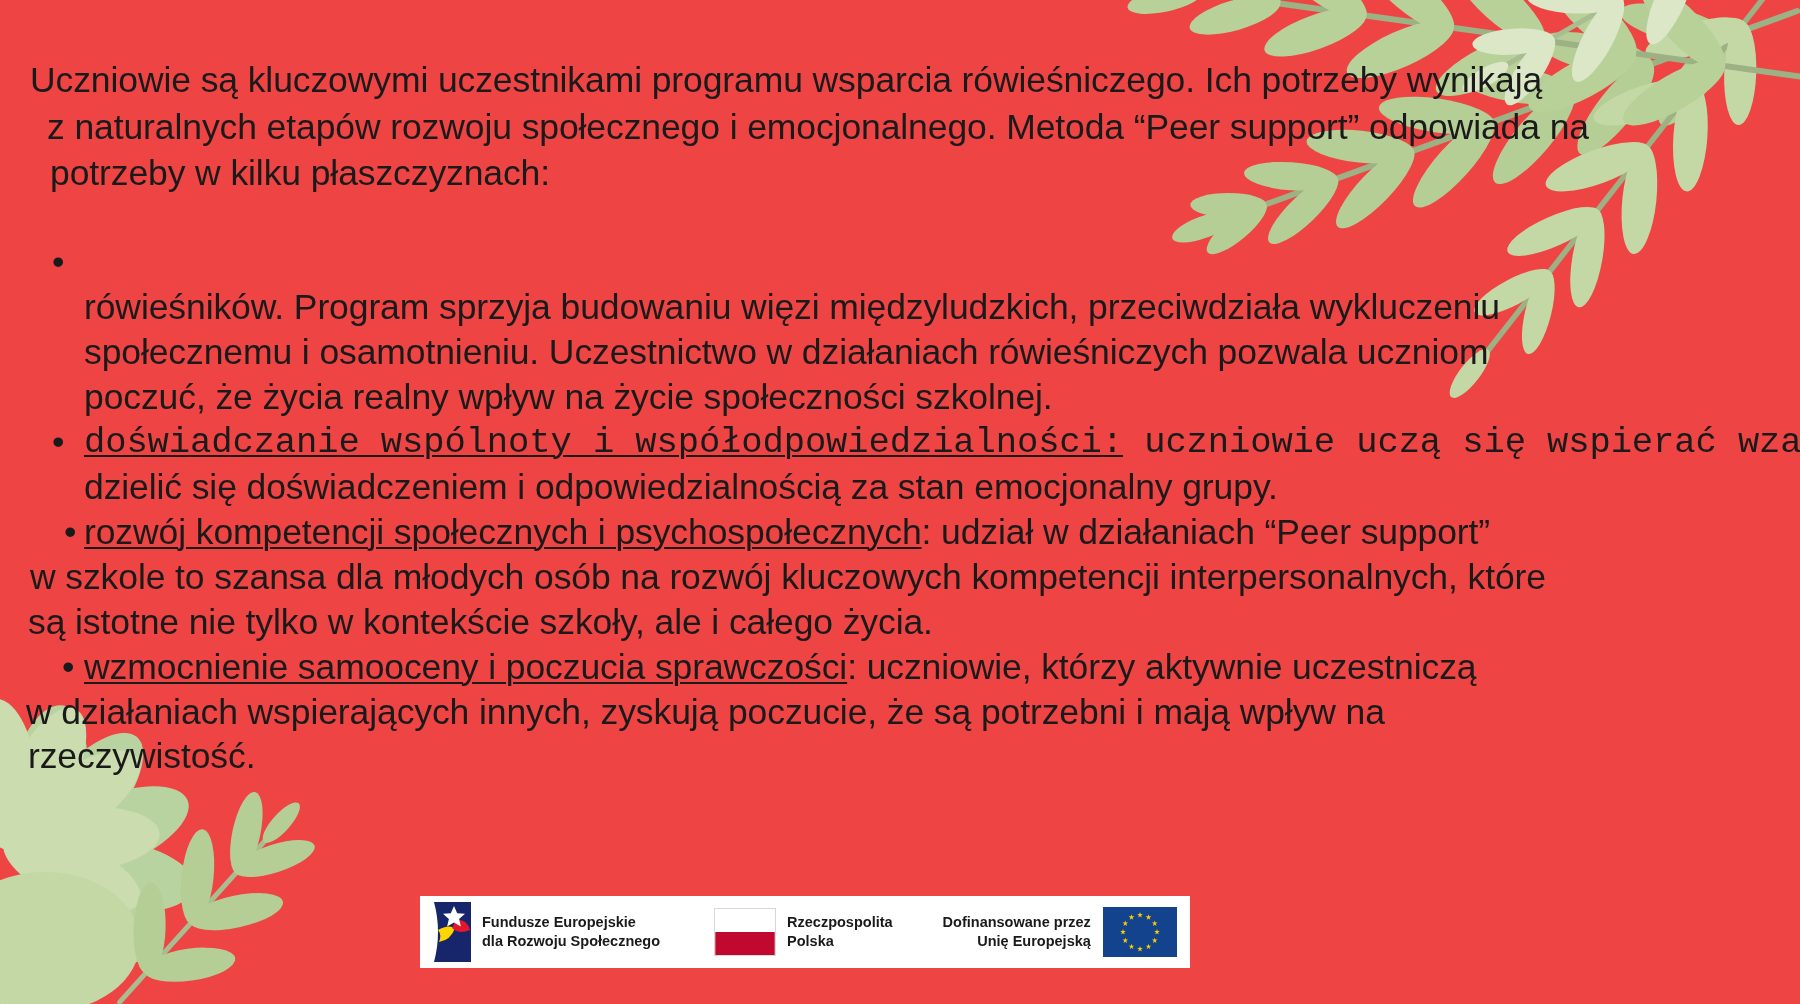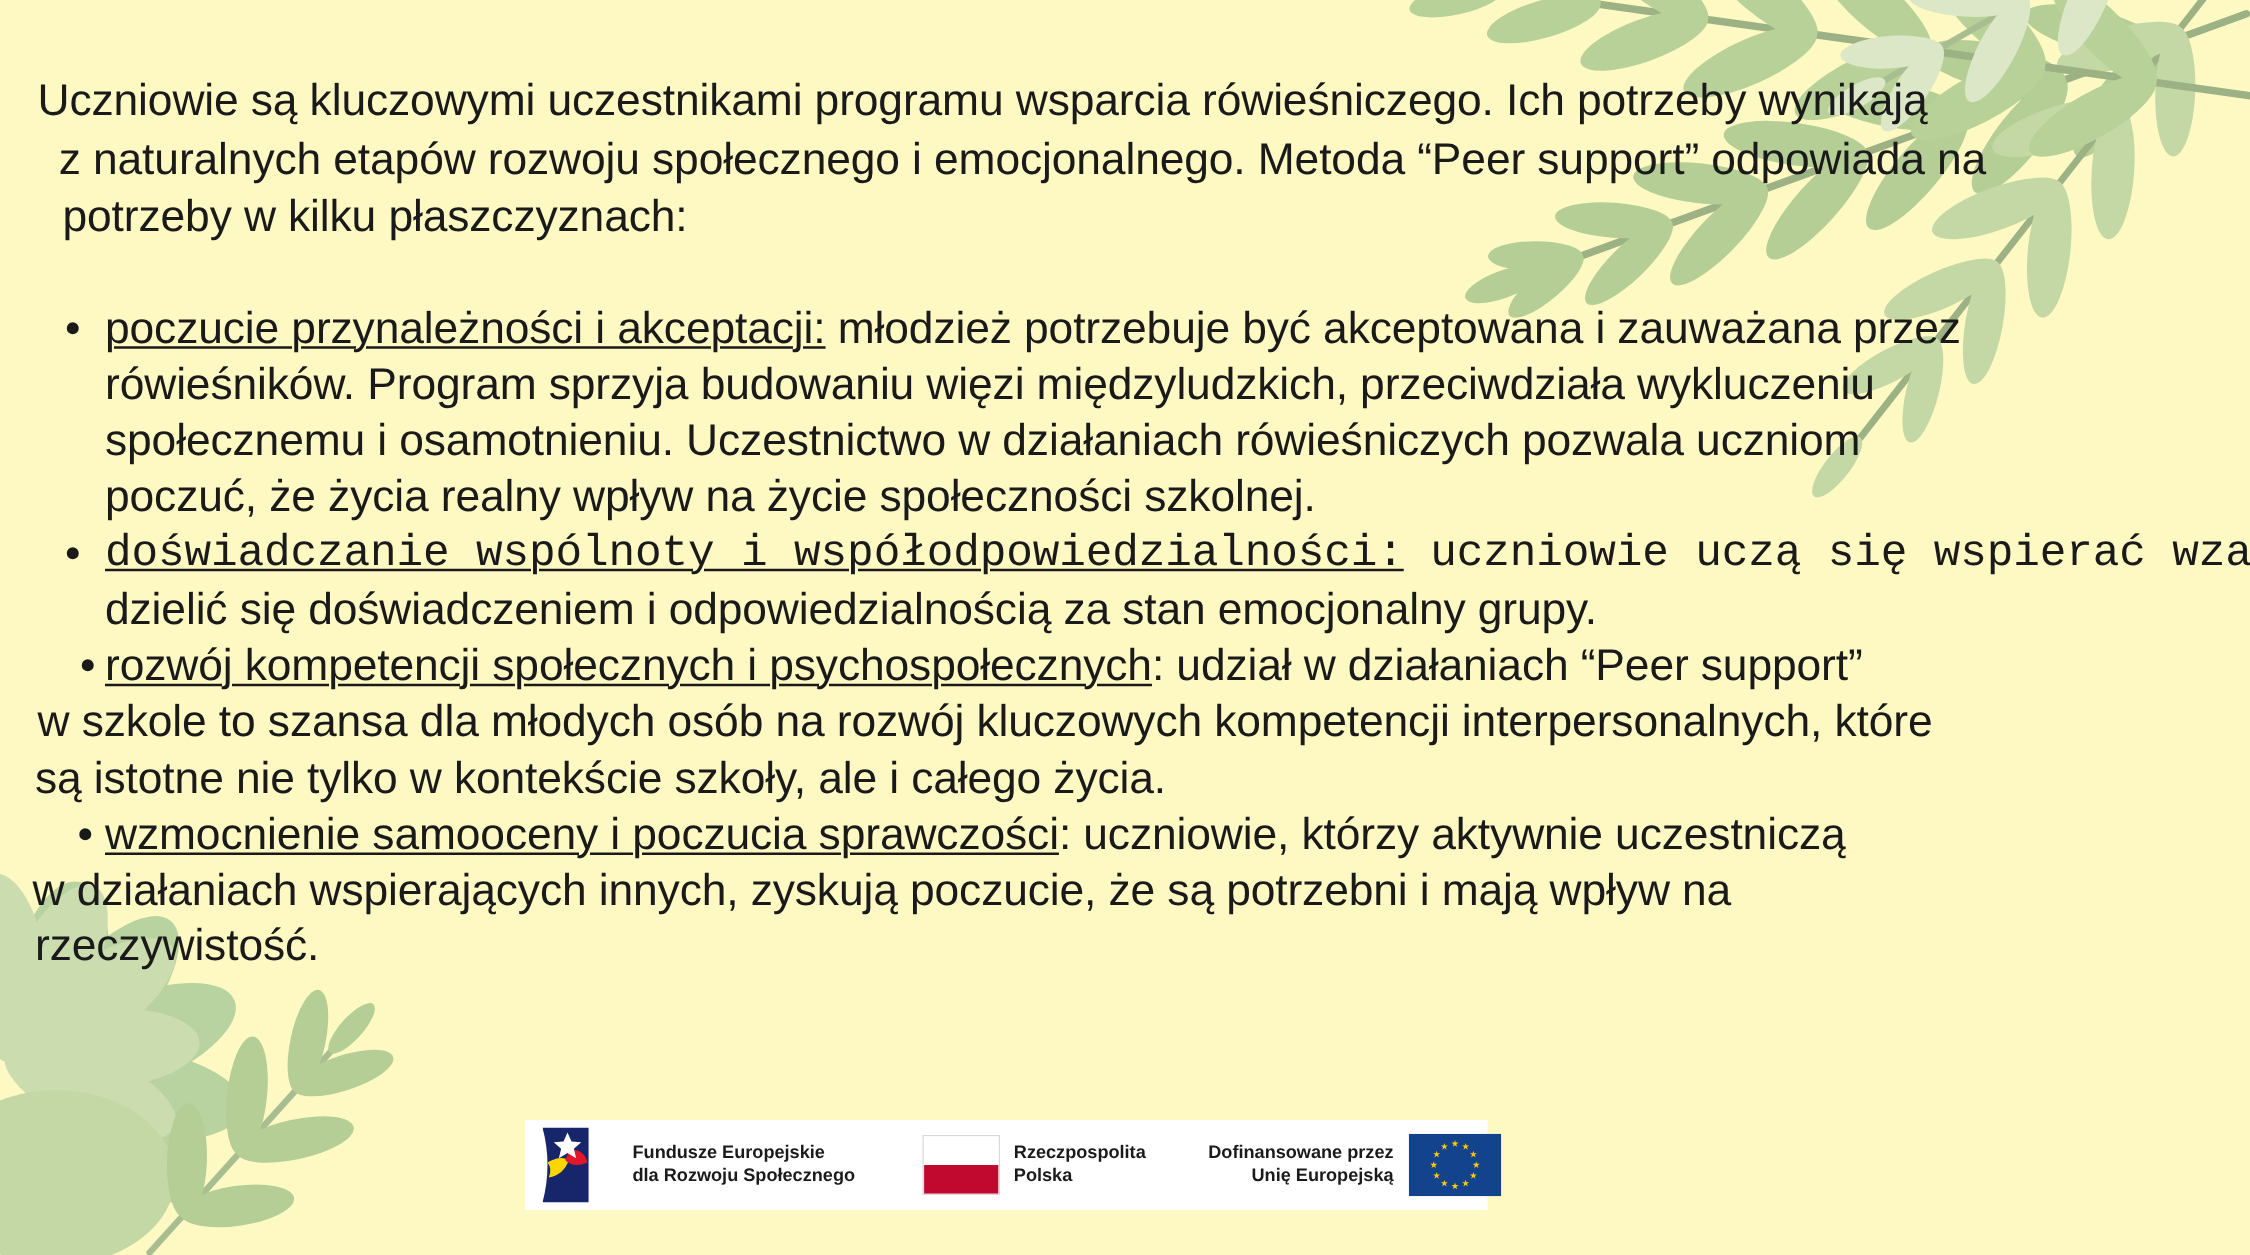--- a/index.html
+++ b/index.html
@@ -10,21 +10,21 @@
     width: 1800px;
     height: 1004px;
     overflow: hidden;
     background: #fdf3e9;
     font-family: "Liberation Sans", sans-serif;
   }
   #slide {
     position: relative;
     width: 1800px;
     height: 1004px;
-    background: #fef9c3;
+    background: #ef4444;
     overflow: hidden;
   }
   .deco {
     position: absolute;
     pointer-events: none;
   }
   #deco-top-right {
     top: 0;
     right: 0;
     width: 760px;
@@ -115,21 +115,21 @@
     height: 100%;
   }
   .logo-text {
     font-family: "Liberation Sans", sans-serif;
     font-size: 14.5px;
     line-height: 19px;
     font-weight: bold;
     color: #1a1a1a;
     white-space: nowrap;
   }
-  #fe-logo { margin-left: 14px; gap: 24px; }
+  #fe-logo { margin-left: 14px; }
   #fe-mark { width: 37px; height: 60px; display:block; }
   #fe-text { margin-left: 11px; }
   #pl-logo { margin-left: 54px; justify-content: center; }
   #pl-flag {
     width: 62px; height: 48px;
     border: 1px solid #d8d8d8;
     box-sizing: border-box;
     display: block;
   }
   #pl-text { margin-left: 11px; }
@@ -379,21 +379,20 @@
     </g>
   </svg>
 
   <div id="content">
 
     <div class="para intro-line il1">Uczniowie są kluczowymi uczestnikami programu wsparcia rówieśniczego. Ich potrzeby wynikają</div>
     <div class="para intro-line il2">z naturalnych etapów rozwoju społecznego i emocjonalnego. Metoda “Peer support” odpowiada na</div>
     <div class="para intro-line il3">potrzeby w kilku płaszczyznach:</div>
 
     <div class="bdot b1d">•</div>
-    <div class="bullet-row b1l1"><span class="u">poczucie przynależności i akceptacji:</span><span> młodzież potrzebuje być akceptowana i zauważana przez</span></div>
     <div class="bullet-row b1l2">rówieśników. Program sprzyja budowaniu więzi międzyludzkich, przeciwdziała wykluczeniu</div>
     <div class="bullet-row b1l3">społecznemu i osamotnieniu. Uczestnictwo w działaniach rówieśniczych pozwala uczniom</div>
     <div class="bullet-row b1l4">poczuć, że życia realny wpływ na życie społeczności szkolnej.</div>
 
     <div class="bdot b2d">•</div>
     <div class="bullet-row b2l1"><span class="u">doświadczanie wspólnoty i współodpowiedzialności:</span><span> uczniowie uczą się wspierać wzajemnie,</span></div>
     <div class="bullet-row b2l2">dzielić się doświadczeniem i odpowiedzialnością za stan emocjonalny grupy.</div>
 
     <div class="bdot b3d">•</div>
     <div class="bullet-row b3l2"> w szkole to szansa dla młodych osób na rozwój kluczowych kompetencji interpersonalnych, które</div>

